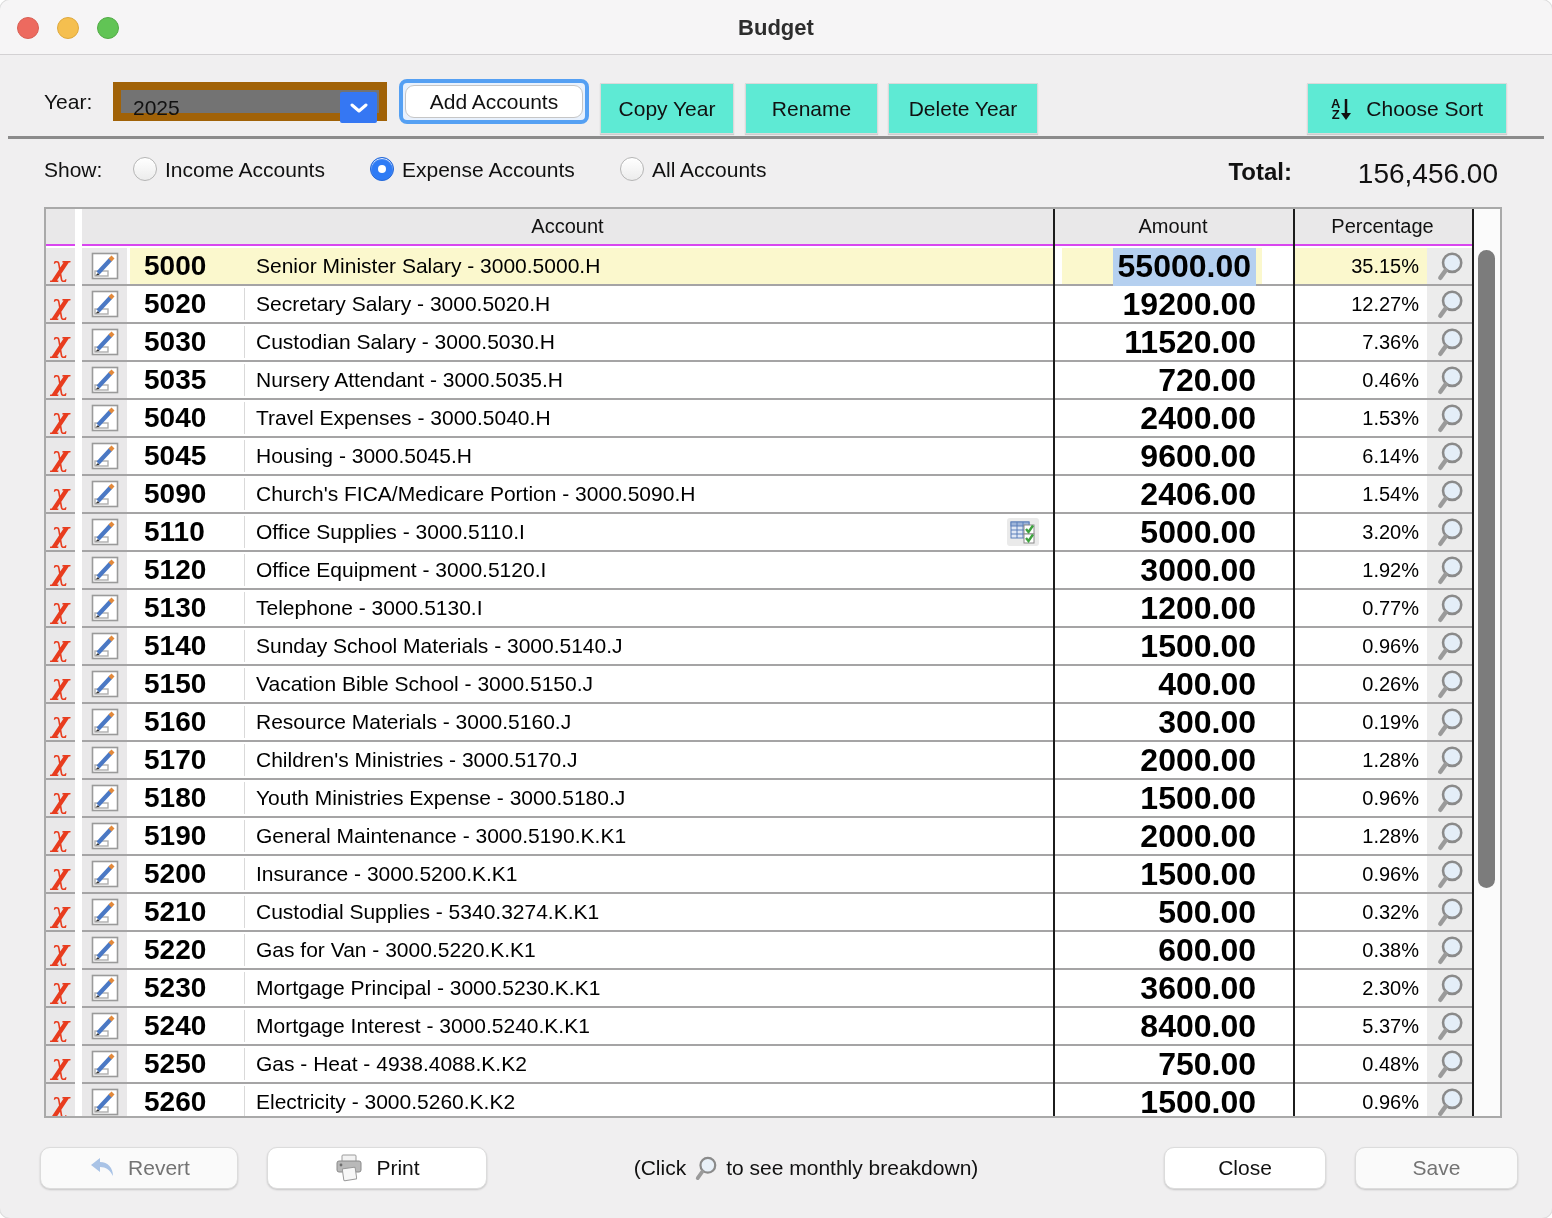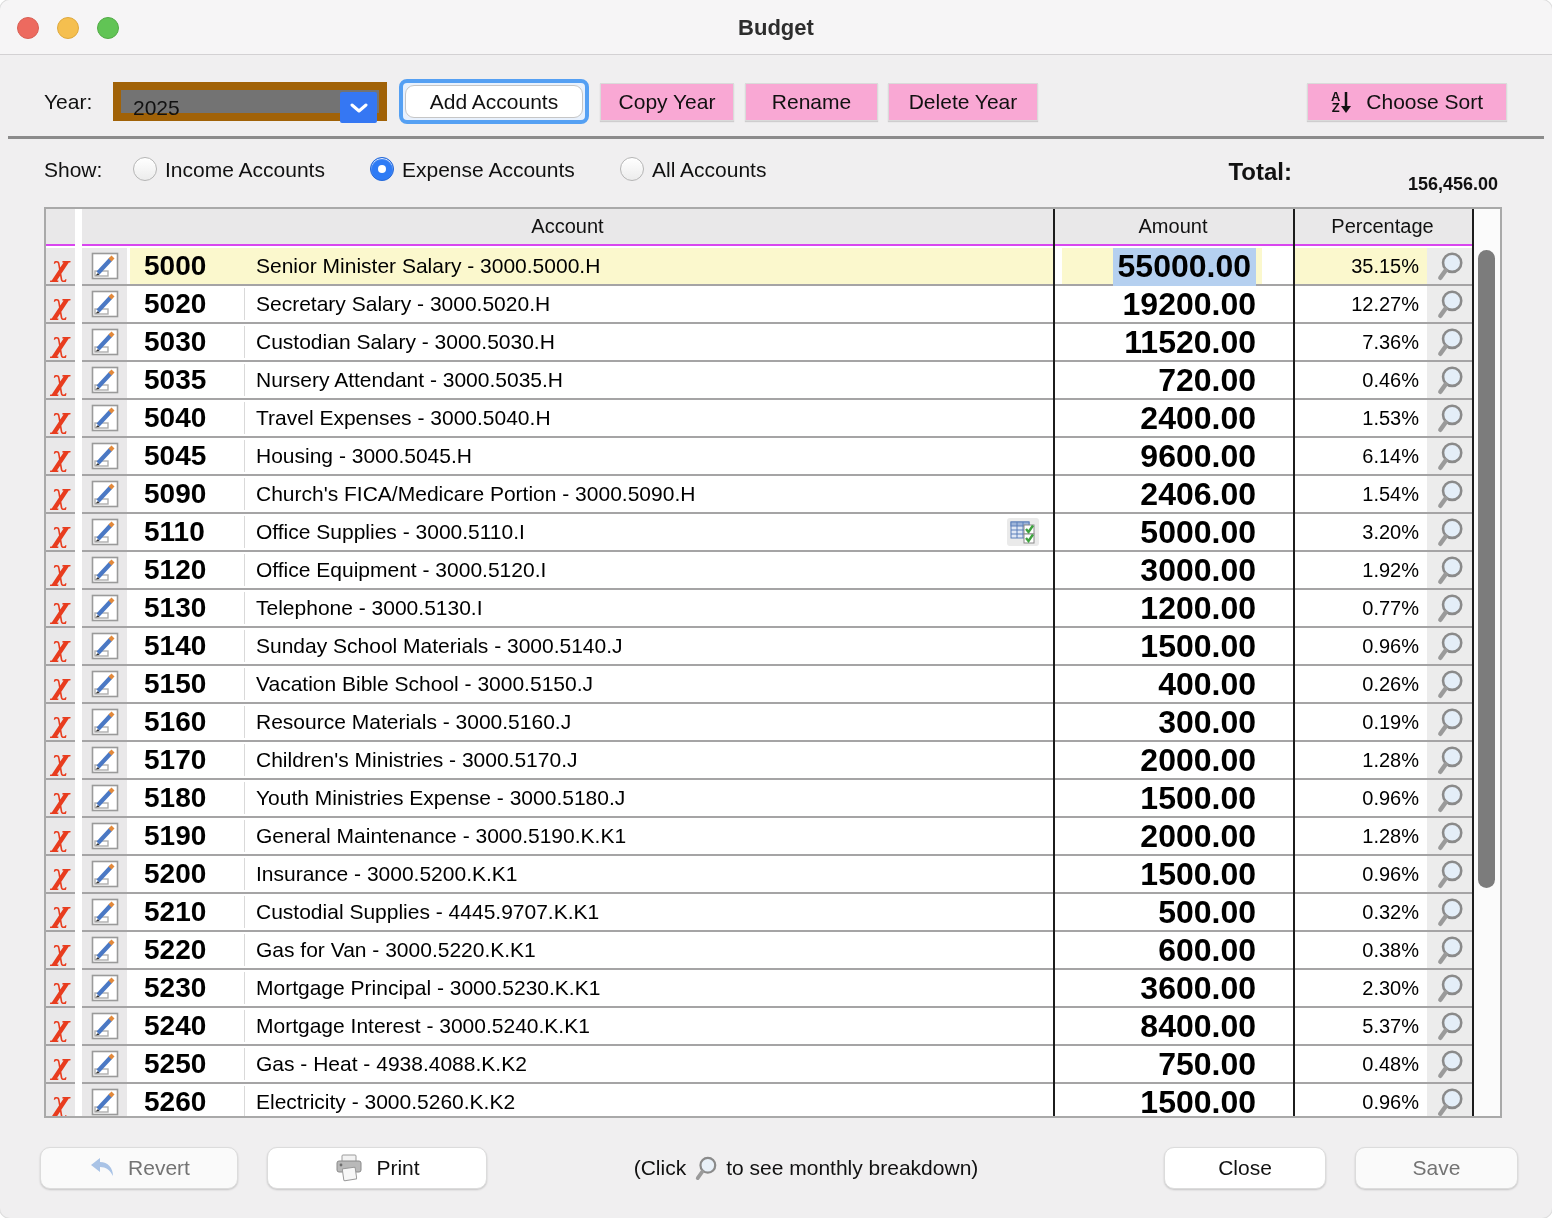--- a/index.html
+++ b/index.html
@@ -12,30 +12,30 @@
   .tl.yellow{left:57px;background:#f5bf4f;border:1px solid #dfa93c;}
   .tl.green{left:97px;background:#61c455;border:1px solid #52ab46;}
   .title{position:absolute;left:0;top:0;width:100%;height:55px;line-height:55px;text-align:center;font-size:22px;font-weight:bold;color:#2d2d2d;}
   
   .lbl{position:absolute;font-size:21px;color:#111;}
   .year-select{position:absolute;left:113px;top:82px;width:274px;height:39px;background:#737373;border:8px solid #a16207;}
   .year-value{position:absolute;left:12px;top:0;height:35px;line-height:35px;font-size:21px;color:#111;}
   .year-btn{position:absolute;right:2px;top:2px;width:37px;height:31px;background:#3577f3;border-radius:2px;display:flex;align-items:center;justify-content:center;}
   .focus-ring{position:absolute;left:399px;top:79px;width:190px;height:45px;border:4px solid #55a0f3;border-radius:8px;padding:2px;background:#e8f1fd;}
   .btn-inner{width:100%;height:100%;background:#ffffff;border:1px solid #c6c6c6;border-radius:9px;font-size:21px;color:#111;display:flex;align-items:center;justify-content:center;}
-  .tb-btn{position:absolute;top:83px;height:38px;background:#f9a8d4;border:1px solid #dadada;box-shadow:0 1px 1px rgba(0,0,0,0.14);font-size:21px;color:#111;display:flex;align-items:center;justify-content:center;}
+  .tb-btn{position:absolute;top:83px;height:51px;background:#5eead4;border:1px solid #dadada;box-shadow:0 1px 1px rgba(0,0,0,0.14);font-size:21px;color:#111;display:flex;align-items:center;justify-content:center;}
   .sort-icon{display:flex;align-items:center;margin-right:14px;}
   .sort-letters{display:flex;flex-direction:column;font-size:13px;font-weight:bold;line-height:11px;color:#111;}
   .divider{position:absolute;left:8px;right:8px;top:136px;height:3px;background:#8b8b8b;}
   
   .radio{position:absolute;top:157px;width:24px;height:24px;border-radius:50%;background:linear-gradient(#ffffff,#ececec);border:1px solid #b5b5b5;box-shadow:inset 0 1px 1px #ffffff;}
   .radio.on{background:#2e7bf5;border:1px solid #2468d8;}
   .radio.on::after{content:"";position:absolute;left:7px;top:7px;width:8px;height:8px;border-radius:50%;background:#ffffff;}
   .total-label{position:absolute;left:1206px;top:158px;width:86px;text-align:right;font-size:24px;font-weight:bold;color:#111;}
-  .total-value{position:absolute;left:1310px;top:158px;width:188px;text-align:right;font-size:18px;font-weight:bold;color:#111;margin-top:16px;}
+  .total-value{position:absolute;left:1310px;top:158px;width:188px;text-align:right;font-size:28px;font-weight:normal;color:#111;}
   
   .table{position:absolute;left:44px;top:207px;width:1458px;height:911px;background:#ffffff;border:2px solid #a9a9a9;}
   .thead{position:absolute;left:0;top:0;width:1454px;height:37px;background:#e9e8e9;border-bottom:2px solid #d946ef;}
   .th{position:absolute;top:0;height:35px;line-height:35px;text-align:center;font-size:20px;color:#111;}
   .rows{position:absolute;left:0;top:39px;right:0;bottom:0;overflow:hidden;}
   .row{position:relative;height:38px;border-bottom:2px solid #a5a4a5;background:#fff;}
   .cell{position:absolute;top:0;height:36px;display:flex;align-items:center;}
   .cell-x{left:0;width:29px;background:#e9e8e9;justify-content:center;}
   .cell-edit{left:36px;width:45px;background:#e9e8e9;justify-content:center;}
   .gapB{position:absolute;left:81px;top:0;width:3px;height:36px;background:#ffffff;}
@@ -669,21 +669,21 @@
         <rect x="4" y="19" width="13" height="5" fill="none" stroke="#aeaeae" stroke-width="1.4"></rect>
         <line x1="7" y1="21" x2="20" y2="7" stroke="#4a78c4" stroke-width="4.2"></line>
         <line x1="19" y1="8" x2="22" y2="5" stroke="#e2893b" stroke-width="4.2"></line>
         <path d="M7 21 L4.5 23.5 L8.5 23 Z" fill="#333333"></path>
       </svg>
     </div>
     <div class="gapB"></div>
     <div class="cell cell-num">5210</div>
     <div class="num-sep"></div>
     <div class="cell cell-name">
-      <span>Custodial Supplies - 4445.9707.K.K1</span>
+      <span>Custodial Supplies - 5340.3274.K.K1</span>
 
     </div>
     <div class="cell cell-amount">
       <span class="amt-text">500.00</span>
     </div>
     <div class="cell cell-pct">0.32%</div>
     <div class="cell cell-mag">
       <svg width="28" height="30" viewBox="0 0 26 28">
         <circle cx="15" cy="11" r="8.5" fill="#e4eef8" stroke="#8a8a8a" stroke-width="2.4"></circle>
         <line x1="9" y1="18" x2="4" y2="25" stroke="#9a9a9a" stroke-width="4.2" stroke-linecap="round"></line>

